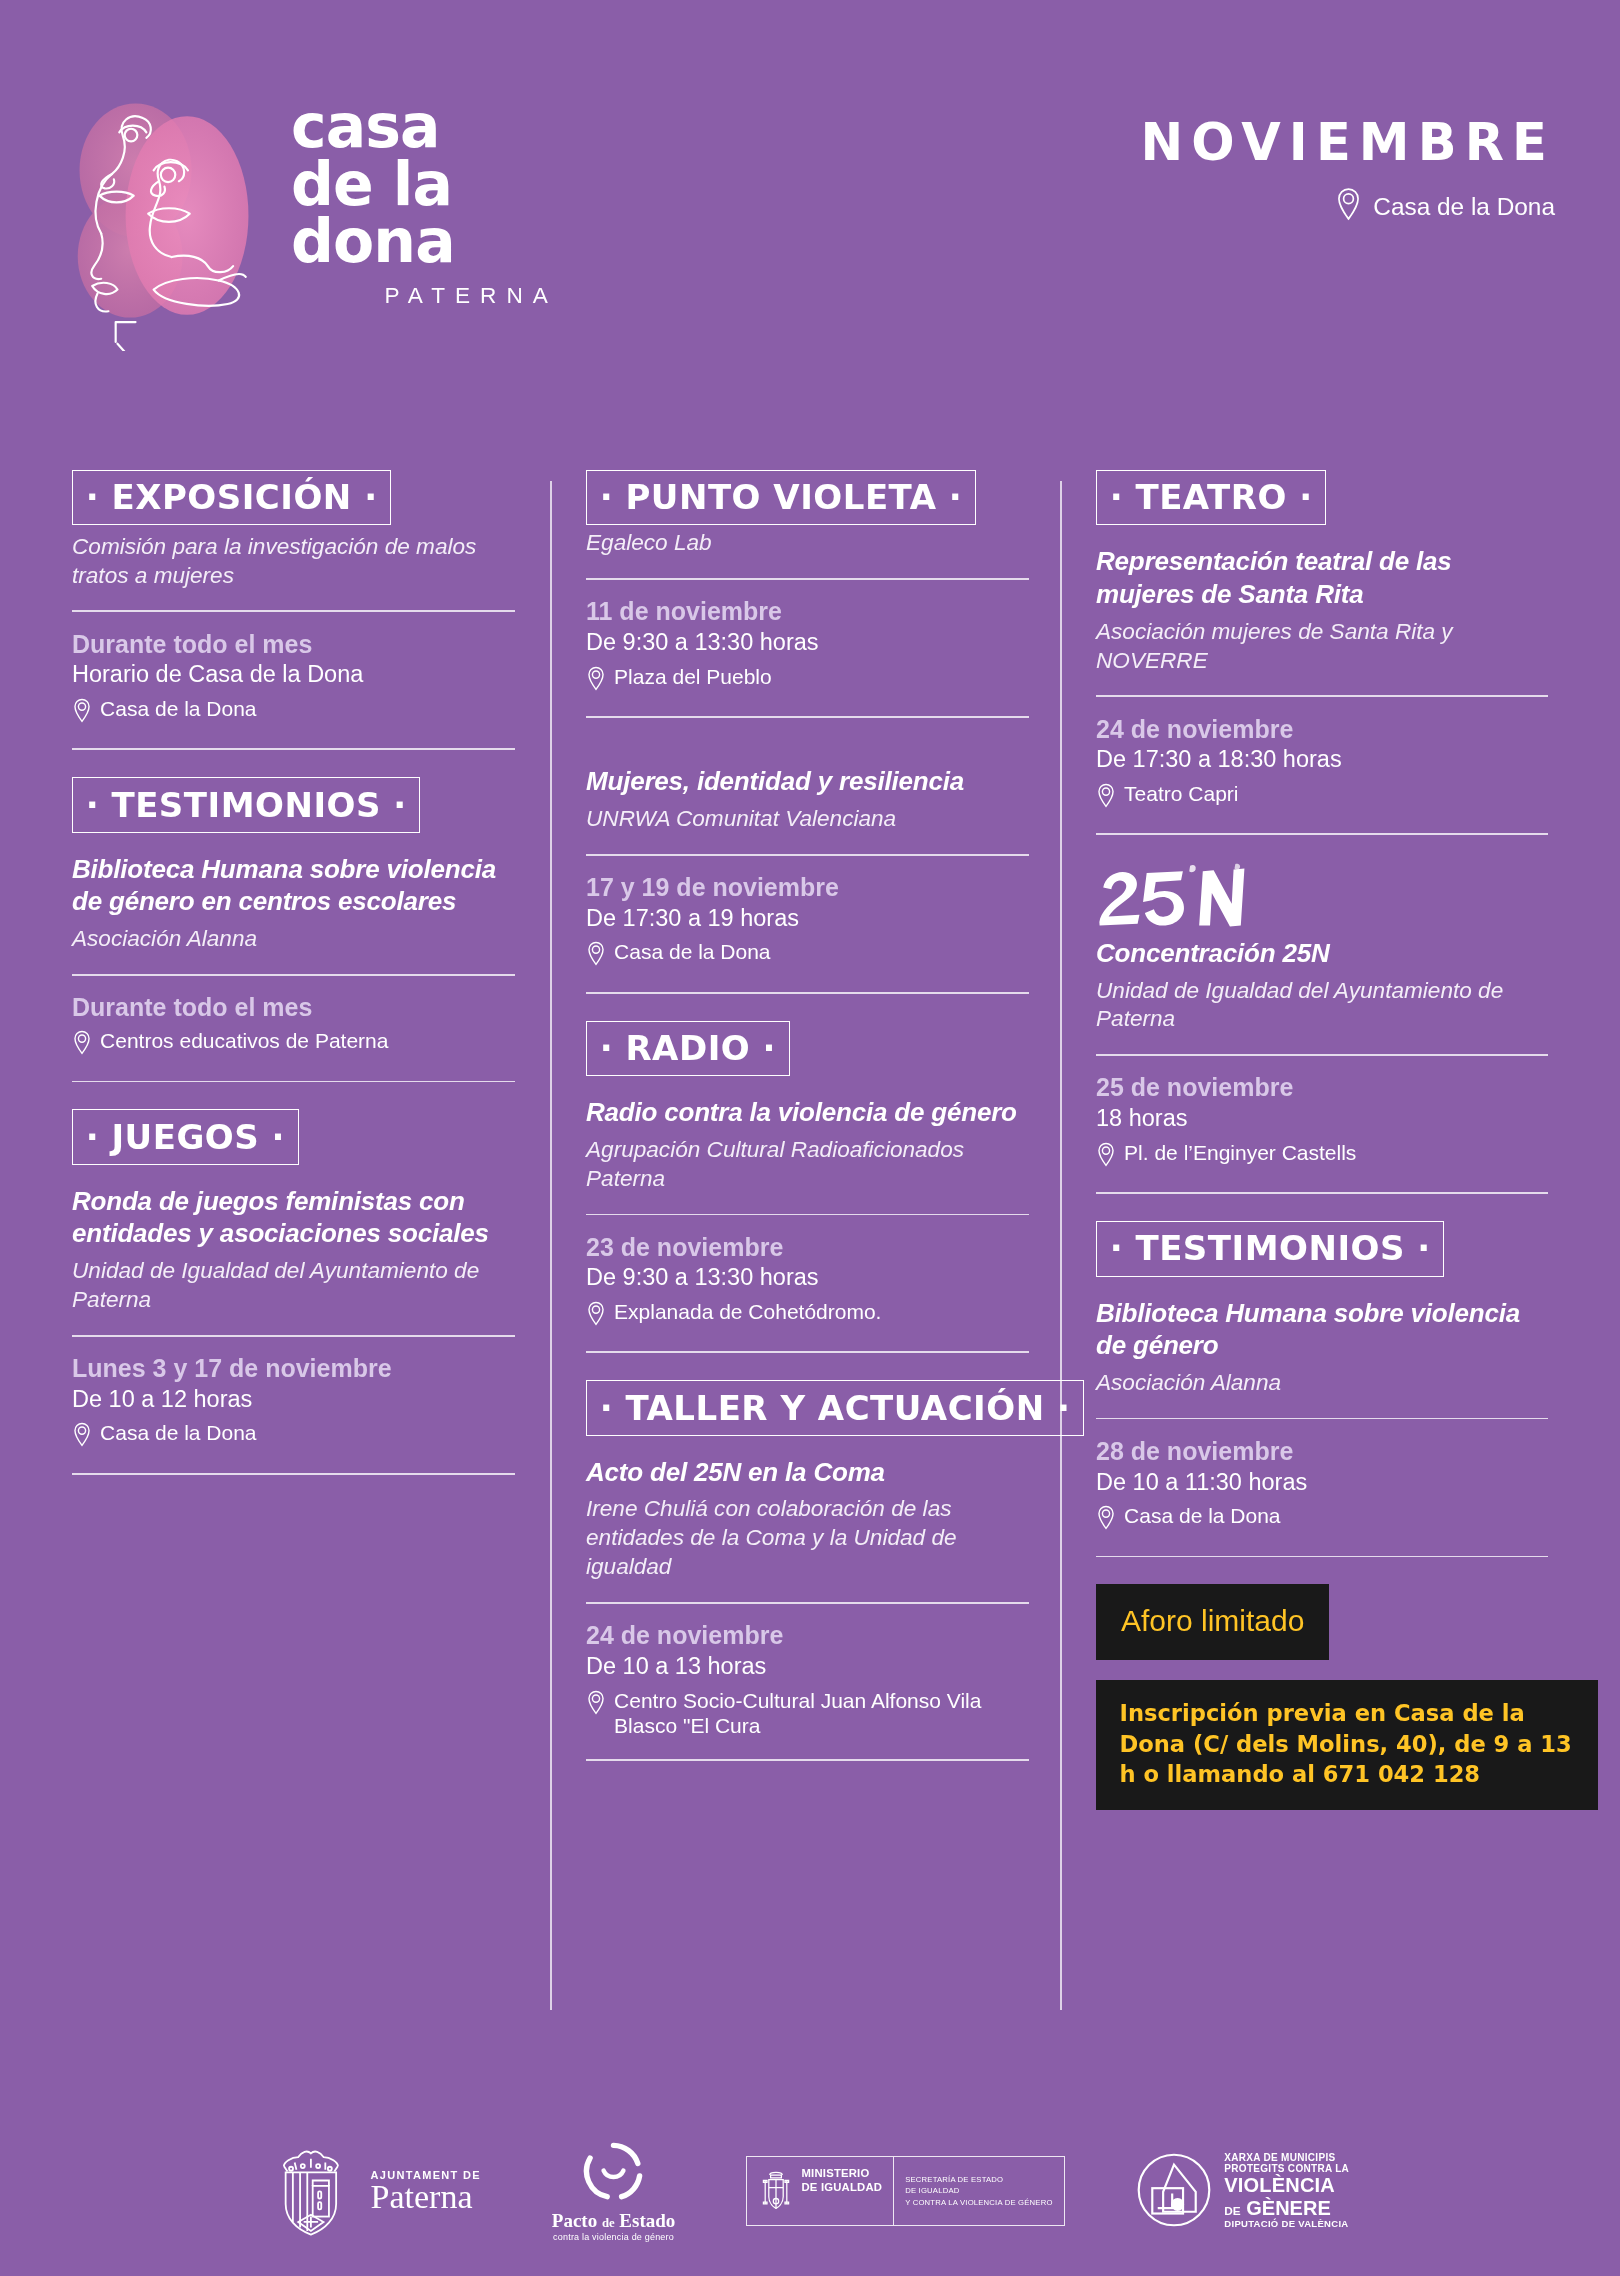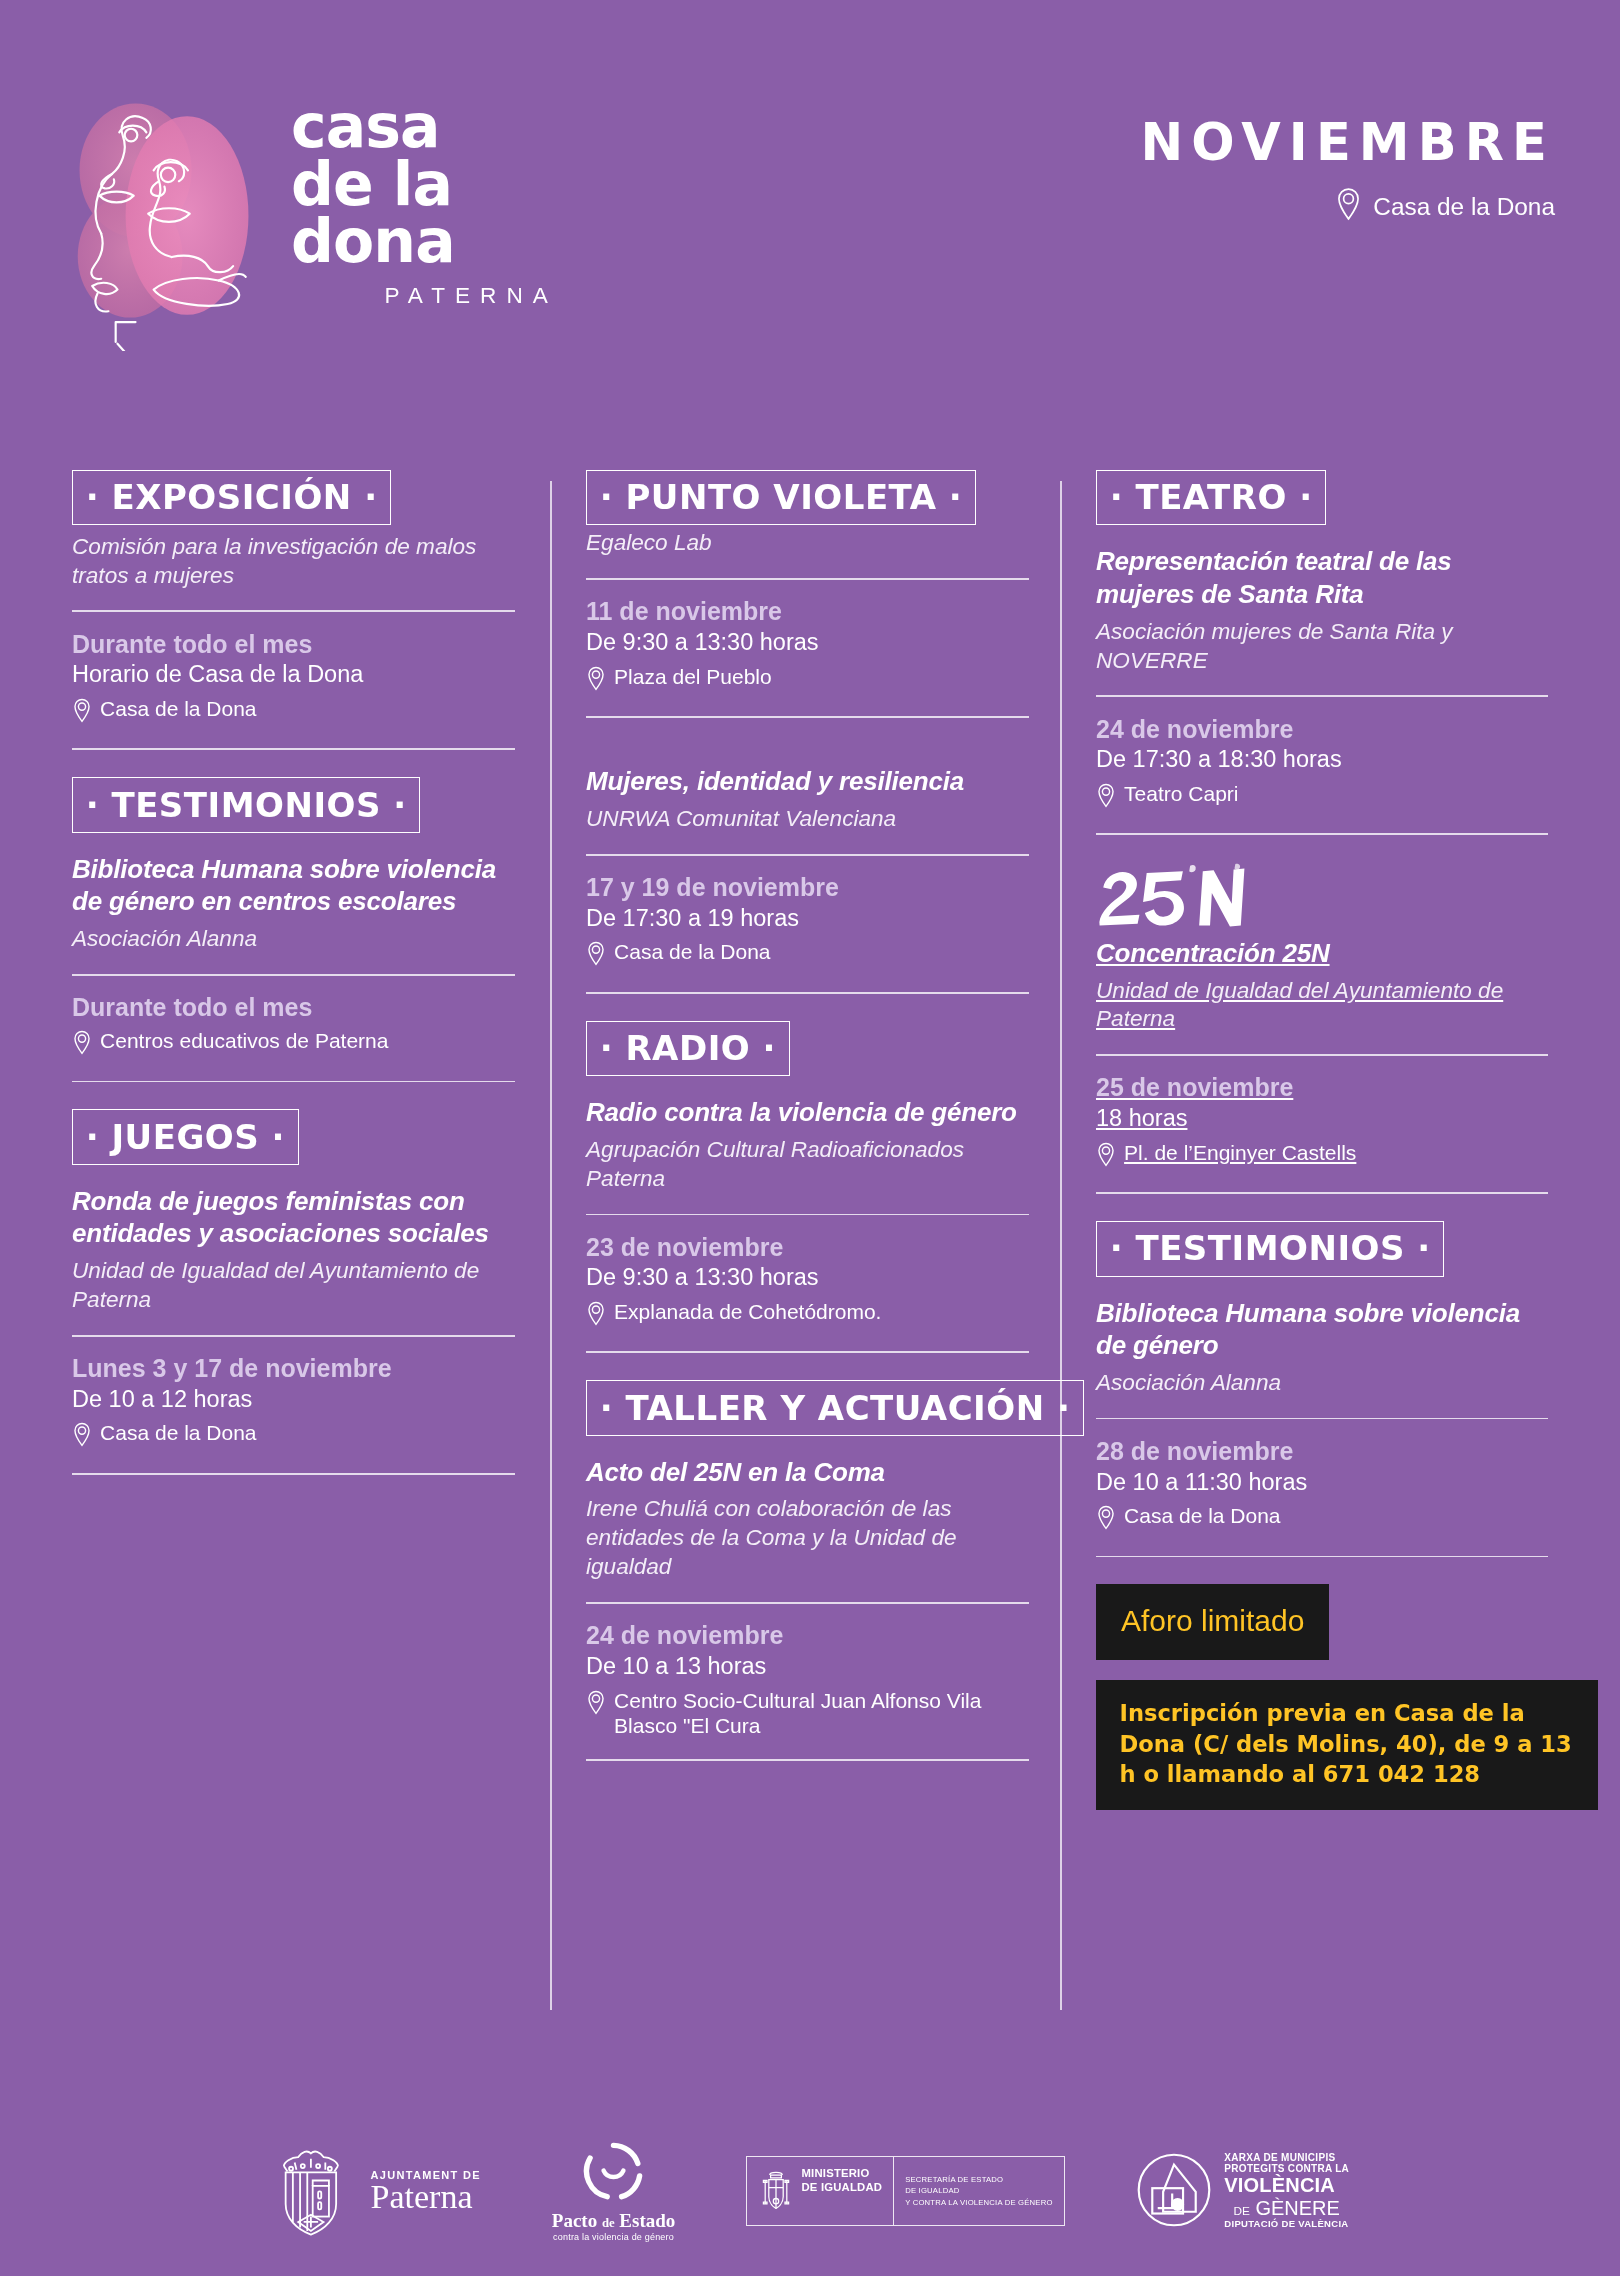--- a/index.html
+++ b/index.html
@@ -42,21 +42,21 @@
   .vdiv { position:absolute; top:11px; width:1.8px; height:1529px;
           background:rgba(255,255,255,.72); }
   .vdiv1 { left:550px; }
   .vdiv2 { left:1060px; }
 
   
   .pill { display:inline-block; border:1.8px solid #fff; padding:6.3px 12.7px 7.2px;
           font-size:34px; font-weight:700; letter-spacing:0.5px;
           font-family:"DejaVu Sans", sans-serif; white-space:nowrap; }
   .sec { margin-bottom:0; }
-  .sec + .sec { margin-top:0;text-decoration:underline; }
+  .sec + .sec { margin-top:0; }
 
   .title { font-size:26px; font-weight:700; font-style:italic; line-height:1.25;
            margin-top:20px; letter-spacing:-0.2px; }
   .org   { font-size:22.6px; font-style:italic; font-weight:300; line-height:1.28;
            margin-top:7.2px; color:#f4eef8;
            font-family:"Liberation Sans", sans-serif; }
   .rule  { height:1.8px; background:rgba(255,255,255,.78); margin:20px 0 16.3px; }
   .date  { font-size:25px; font-weight:700; color:#d9c8e8; line-height:1.2; }
   .time  { font-size:23.5px; font-weight:300; line-height:1.25; margin-top:1.8px; }
   .place { display:flex; align-items:flex-start; gap:8.1px; font-size:21px;
@@ -92,21 +92,21 @@
   .pacto-txt .p2 { font-size:9px; letter-spacing:0.2px; }
   .min-box { display:flex; border:0.9px solid rgba(255,255,255,.85); }
   .min-l { display:flex; gap:7.2px; padding:9px 11px;
            border-right:0.9px solid rgba(255,255,255,.85); }
   .min-l .t { font-size:11.3px; font-weight:700; line-height:1.25; letter-spacing:0.2px; }
   .min-r { padding:9px 11px; font-size:7.7px; line-height:1.5; letter-spacing:0.2px;
            display:flex; align-items:center; }
   .xarxa-txt { line-height:1.12; }
   .xarxa-txt .x1 { font-size:10px; font-weight:700; letter-spacing:0.3px; }
   .xarxa-txt .x2 { font-size:20px; font-weight:700; letter-spacing:0.2px; }
-  .xarxa-txt .x3 { font-size:20px; font-weight:400;text-align:center; }
+  .xarxa-txt .x3 { font-size:20px; font-weight:700; }
   .xarxa-txt .x3 .sm { font-size:11.8px; }
   .xarxa-txt .x4 { font-size:9.5px; font-weight:700; letter-spacing:0.3px; }
 </style>
 </head>
 <body>
 
 <div class="header">
 
   <div class="logo-block">
     <div class="logo-art">

